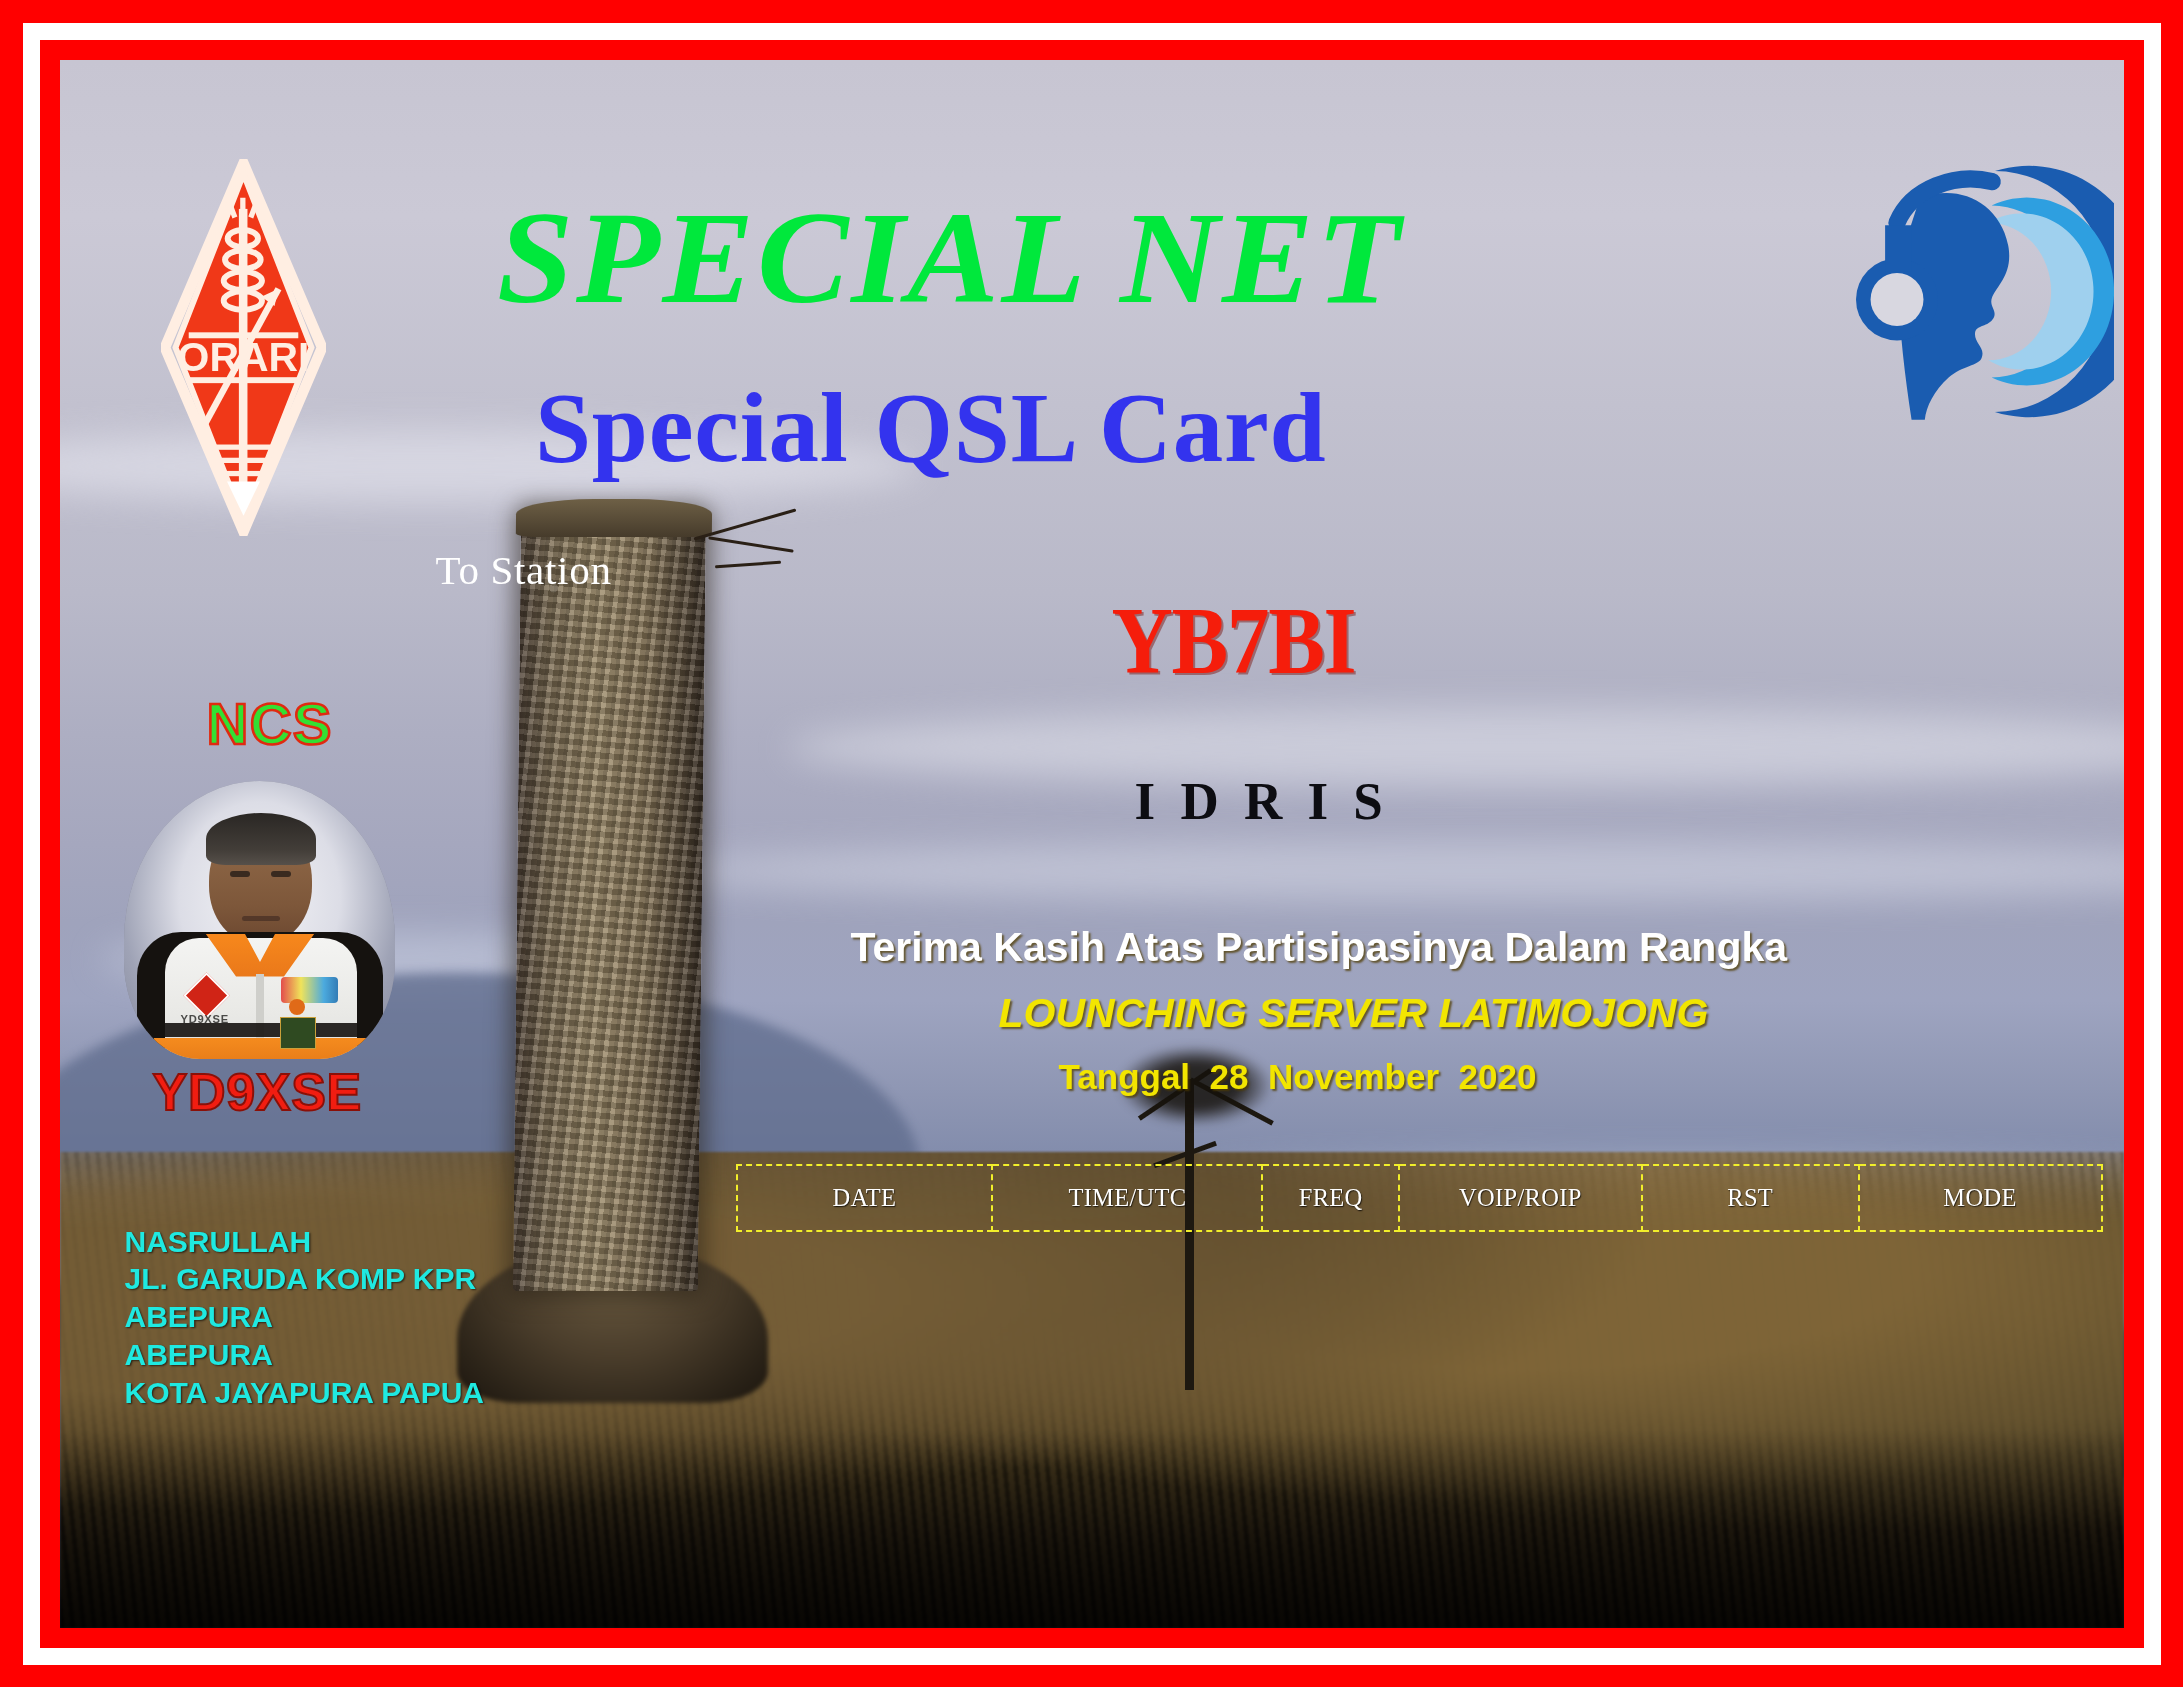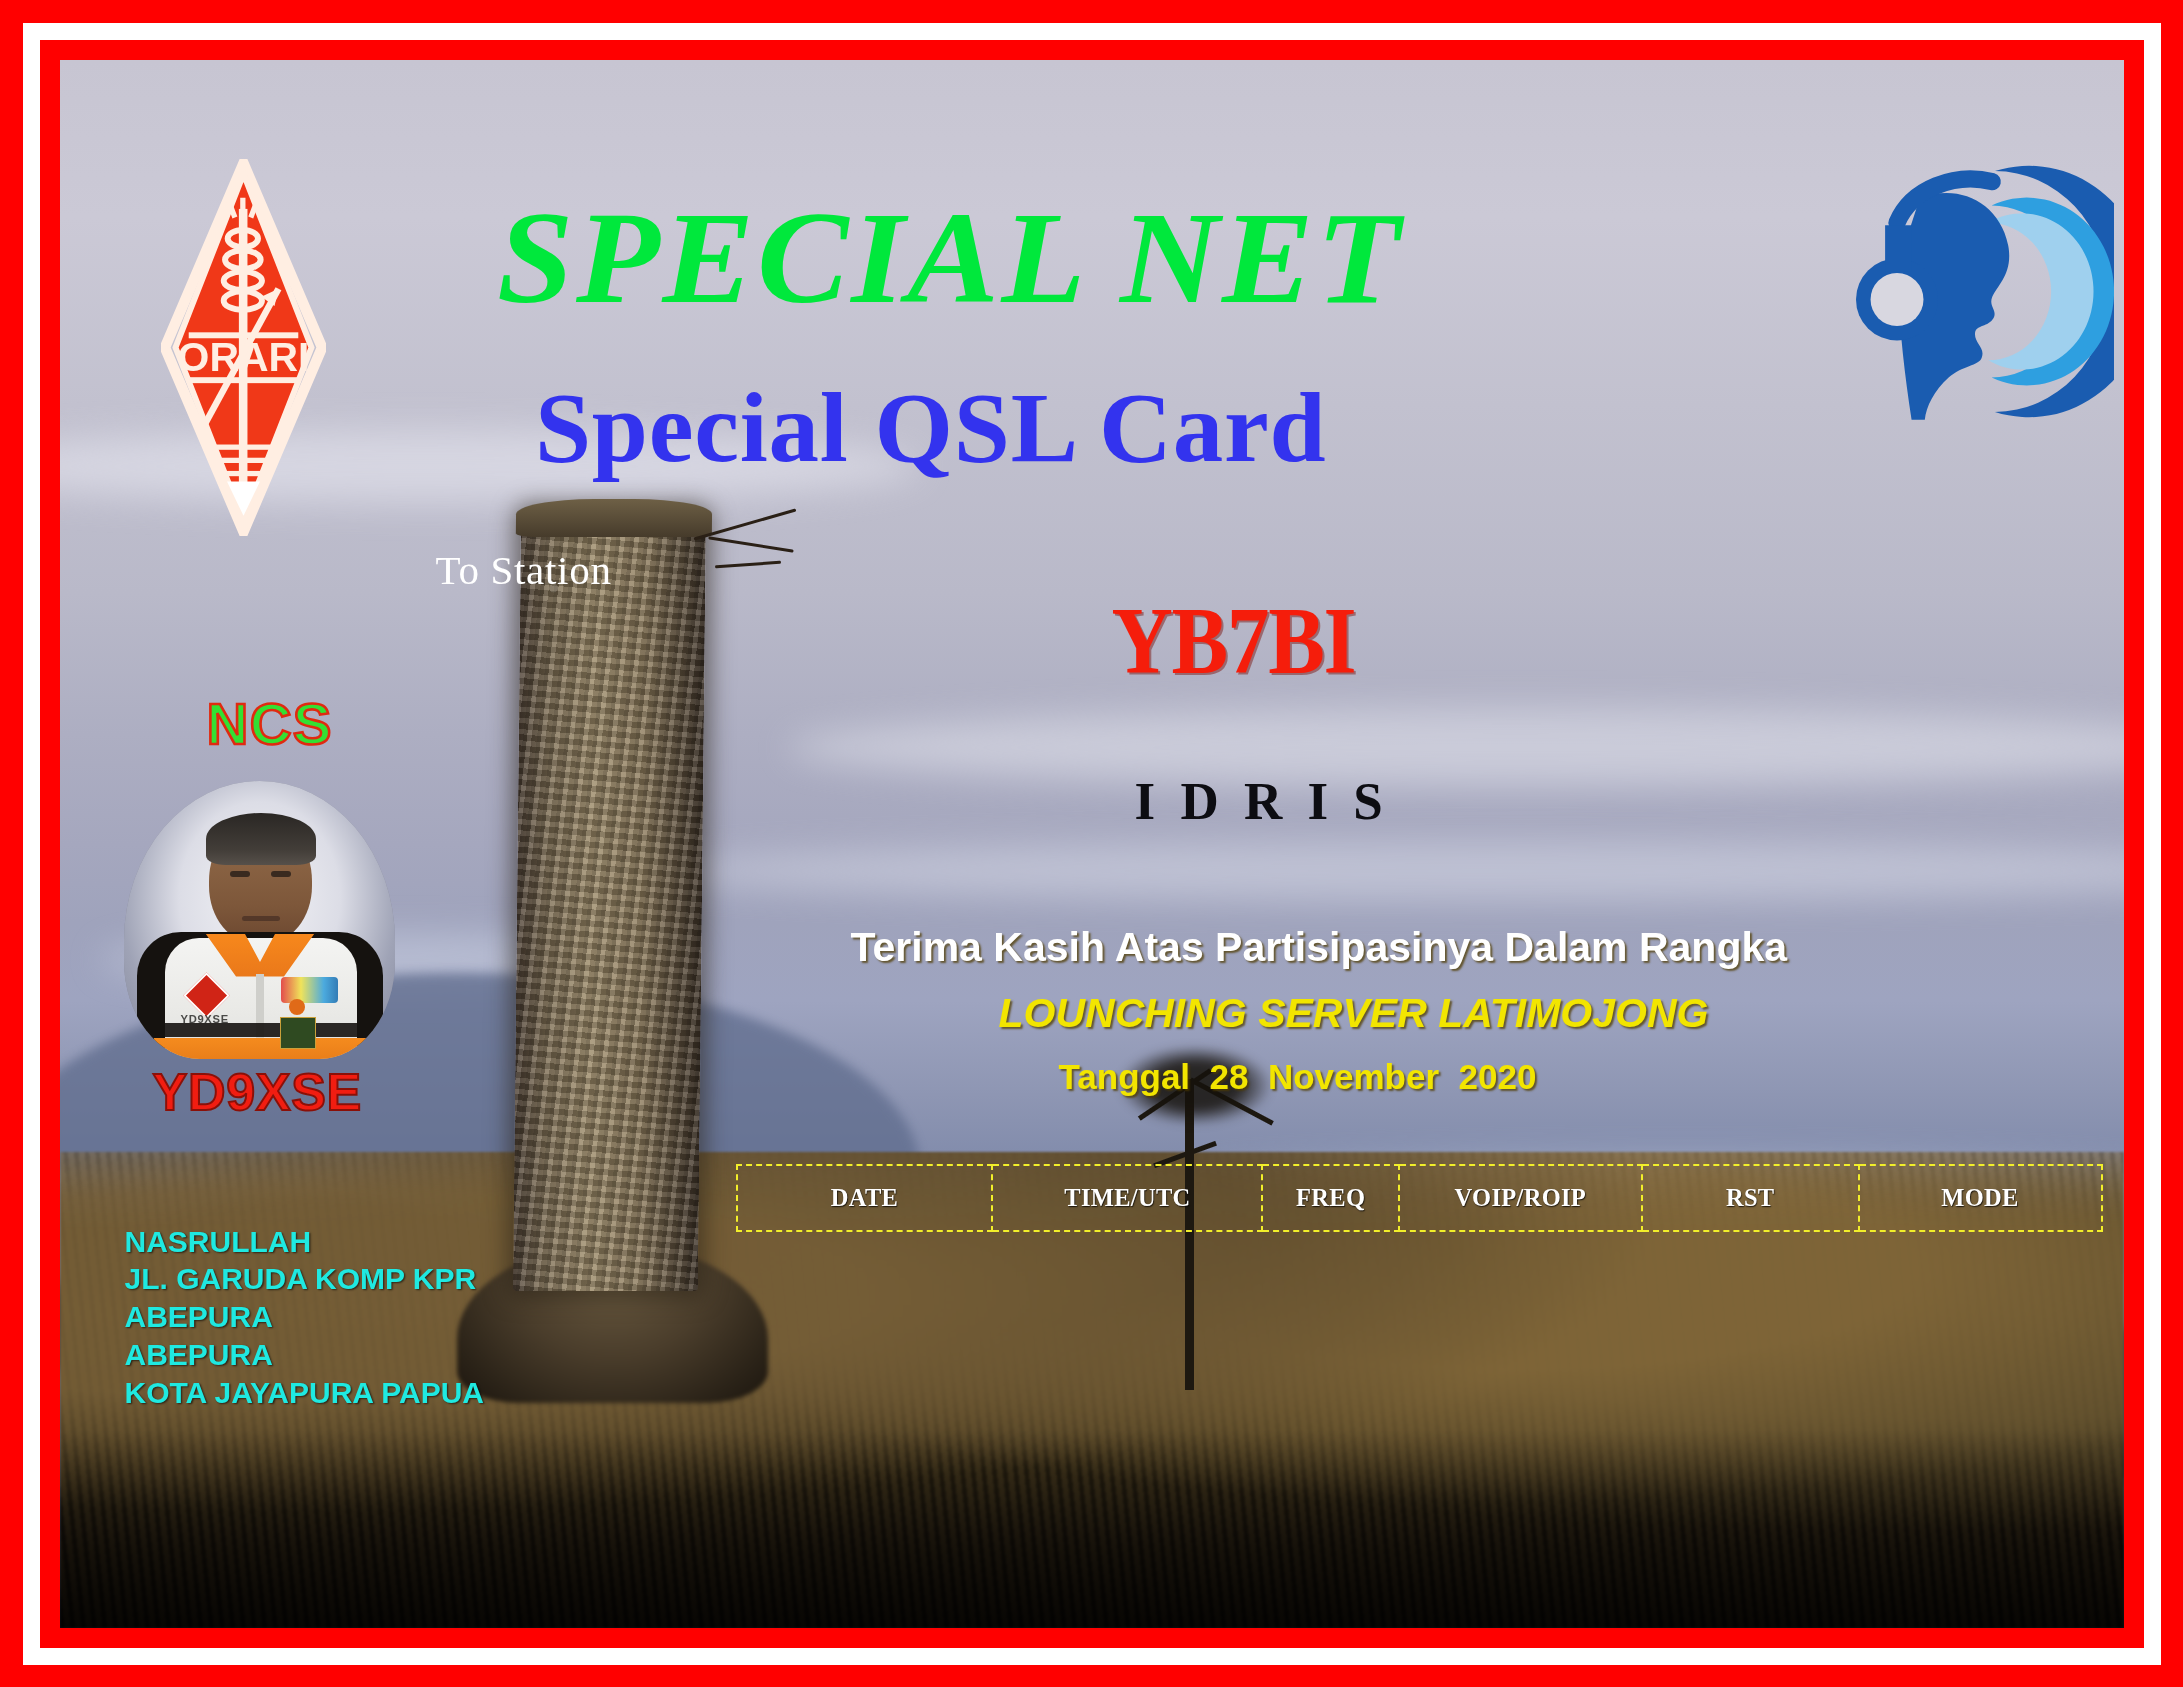--- a/index.html
+++ b/index.html
@@ -47,21 +47,21 @@
   #headset{position:absolute;left:1796px;top:99px;width:258px;height:265px;}
 
   
   #ncsphoto{position:absolute;left:64px;top:721px;width:271px;height:278px;}
   #ncsphoto .vig{position:absolute;inset:0;border-radius:54% 54% 30% 30%/62% 62% 38% 38%;overflow:hidden;
      box-shadow:inset 0 0 37px 22.5px rgba(130,132,150,.92);}
 
   
   #qtable{position:absolute;left:676px;top:1104px;width:1367px;border-collapse:collapse;}
   #qtable td{border:2px dashed #f2ef2a;color:#ffffff;text-align:center;vertical-align:middle;
-     font-family:"Liberation Serif",serif;font-weight:bold;
+     font-family:"Liberation Serif",serif;font-weight:normal;
      text-shadow:0.7px 0.7px 1.3px rgba(0,0,0,.8);}
   #qtable tr.hdr td{height:62px;font-size:24.5px;letter-spacing:0.3px;}
   #qtable tr.val td{height:111px;font-size:24px;letter-spacing:0.3px;}
 </style>
 </head>
 <body>
 
 <div id="card">
  <div id="whitegap">
   <div id="redinner">

